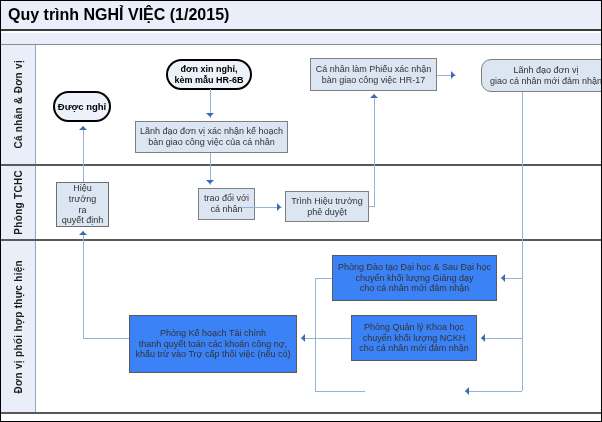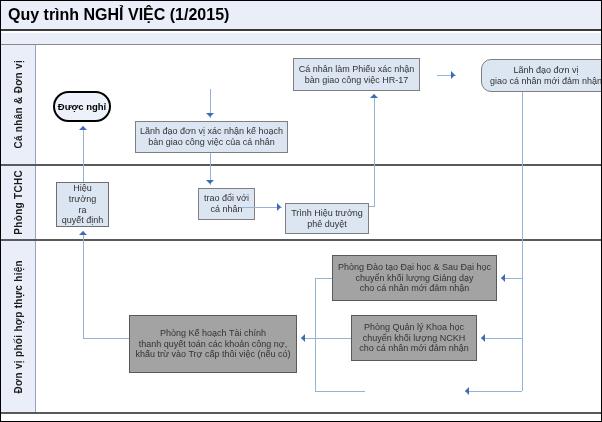--- a/index.html
+++ b/index.html
@@ -34,21 +34,21 @@
     font-size:10px; font-weight:bold; color:#1c1c1c; letter-spacing:.3px;
     white-space:nowrap;
   }
   
   .node {
     position:absolute; display:flex; align-items:center; justify-content:center;
     text-align:center; white-space:pre-line; color:#333;
     font-size:9px; line-height:1.22; padding:1px 2px;
   }
   .rect { background:#dce6f2; border:1px solid #7f7f7f; }
-  .rect-dk { background:#a3a3a3; border:1.5px solid #595959; }
+  .rect-dk { background:#3b82f6; border:1.5px solid #595959; }
   .term {
     background:#edf2fa; border:2.5px solid #000; border-radius:16px;
     font-weight:bold; font-size:9.5px; color:#000;
   }
   
   .hl, .vl { position:absolute; background:#95b3d7; }
   .hl { height:1px; } .vl { width:1px; }
   .ah { position:absolute; width:0; height:0; border:4px solid transparent; }
   .ah-up    { border-bottom-color:#3d6cb4; }
   .ah-down  { border-top-color:#3d6cb4; }
@@ -76,38 +76,40 @@
     </div>
   </div>
   <div class="lane lane-3">
     <div class="lane-label">
       <span>Đơn vị phối hợp thực hiện</span>
     </div>
   </div>
 
   <div class="node term" style="left:52px; top:90px; width:58px; height:31px;">Được nghỉ</div>
 
+  <div class="node term" style="left:165px; top:58px; width:86px; height:31px; font-size:9px;">đơn xin nghỉ,
+kèm mẫu HR-6B</div>
 
   <div class="node rect" style="left:134px; top:120px; width:153px; height:32px;">Lãnh đạo đơn vị xác nhận kế hoạch
 bàn giao công việc của cá nhân</div>
 
-  <div class="node rect" style="left:292px; top:57px; width:127px; height:33px;">Cá nhân làm Phiếu xác nhận
+  <div class="node rect" style="left:309px; top:57px; width:127px; height:33px;">Cá nhân làm Phiếu xác nhận
 bàn giao công việc HR-17</div>
 
   <div class="node rect" style="left:480px; top:58px; width:130px; height:33px;border-radius:10px;">Lãnh đạo đơn vị
 giao cá nhân mới đảm nhận</div>
 
   <div class="node rect" style="left:55px; top:181px; width:53px; height:45px; border-width:1.5px; border-color:#6e6e6e;">Hiệu trưởng
 ra
 quyết định</div>
 
   <div class="node rect" style="left:183px; top:187px; width:57px; height:32px;margin-left:14px;">trao đổi với
 cá nhân</div>
 
-  <div class="node rect" style="left:284px; top:190px; width:84px; height:31px;margin-top:12px;">Trình Hiệu trưởng
+  <div class="node rect" style="left:284px; top:190px; width:84px; height:31px;">Trình Hiệu trưởng
 phê duyệt</div>
 
   <div class="node rect-dk" style="left:331px; top:254px; width:165px; height:46px;">Phòng Đào tạo Đại học &amp; Sau Đại học
 chuyển khối lượng Giảng dạy
 cho cá nhân mới đảm nhận</div>
 
   <div class="node rect-dk" style="left:350px; top:314px; width:126px; height:46px;">Phòng Quản lý Khoa học
 chuyển khối lượng NCKH
 cho cá nhân mới đảm nhận</div>
 

